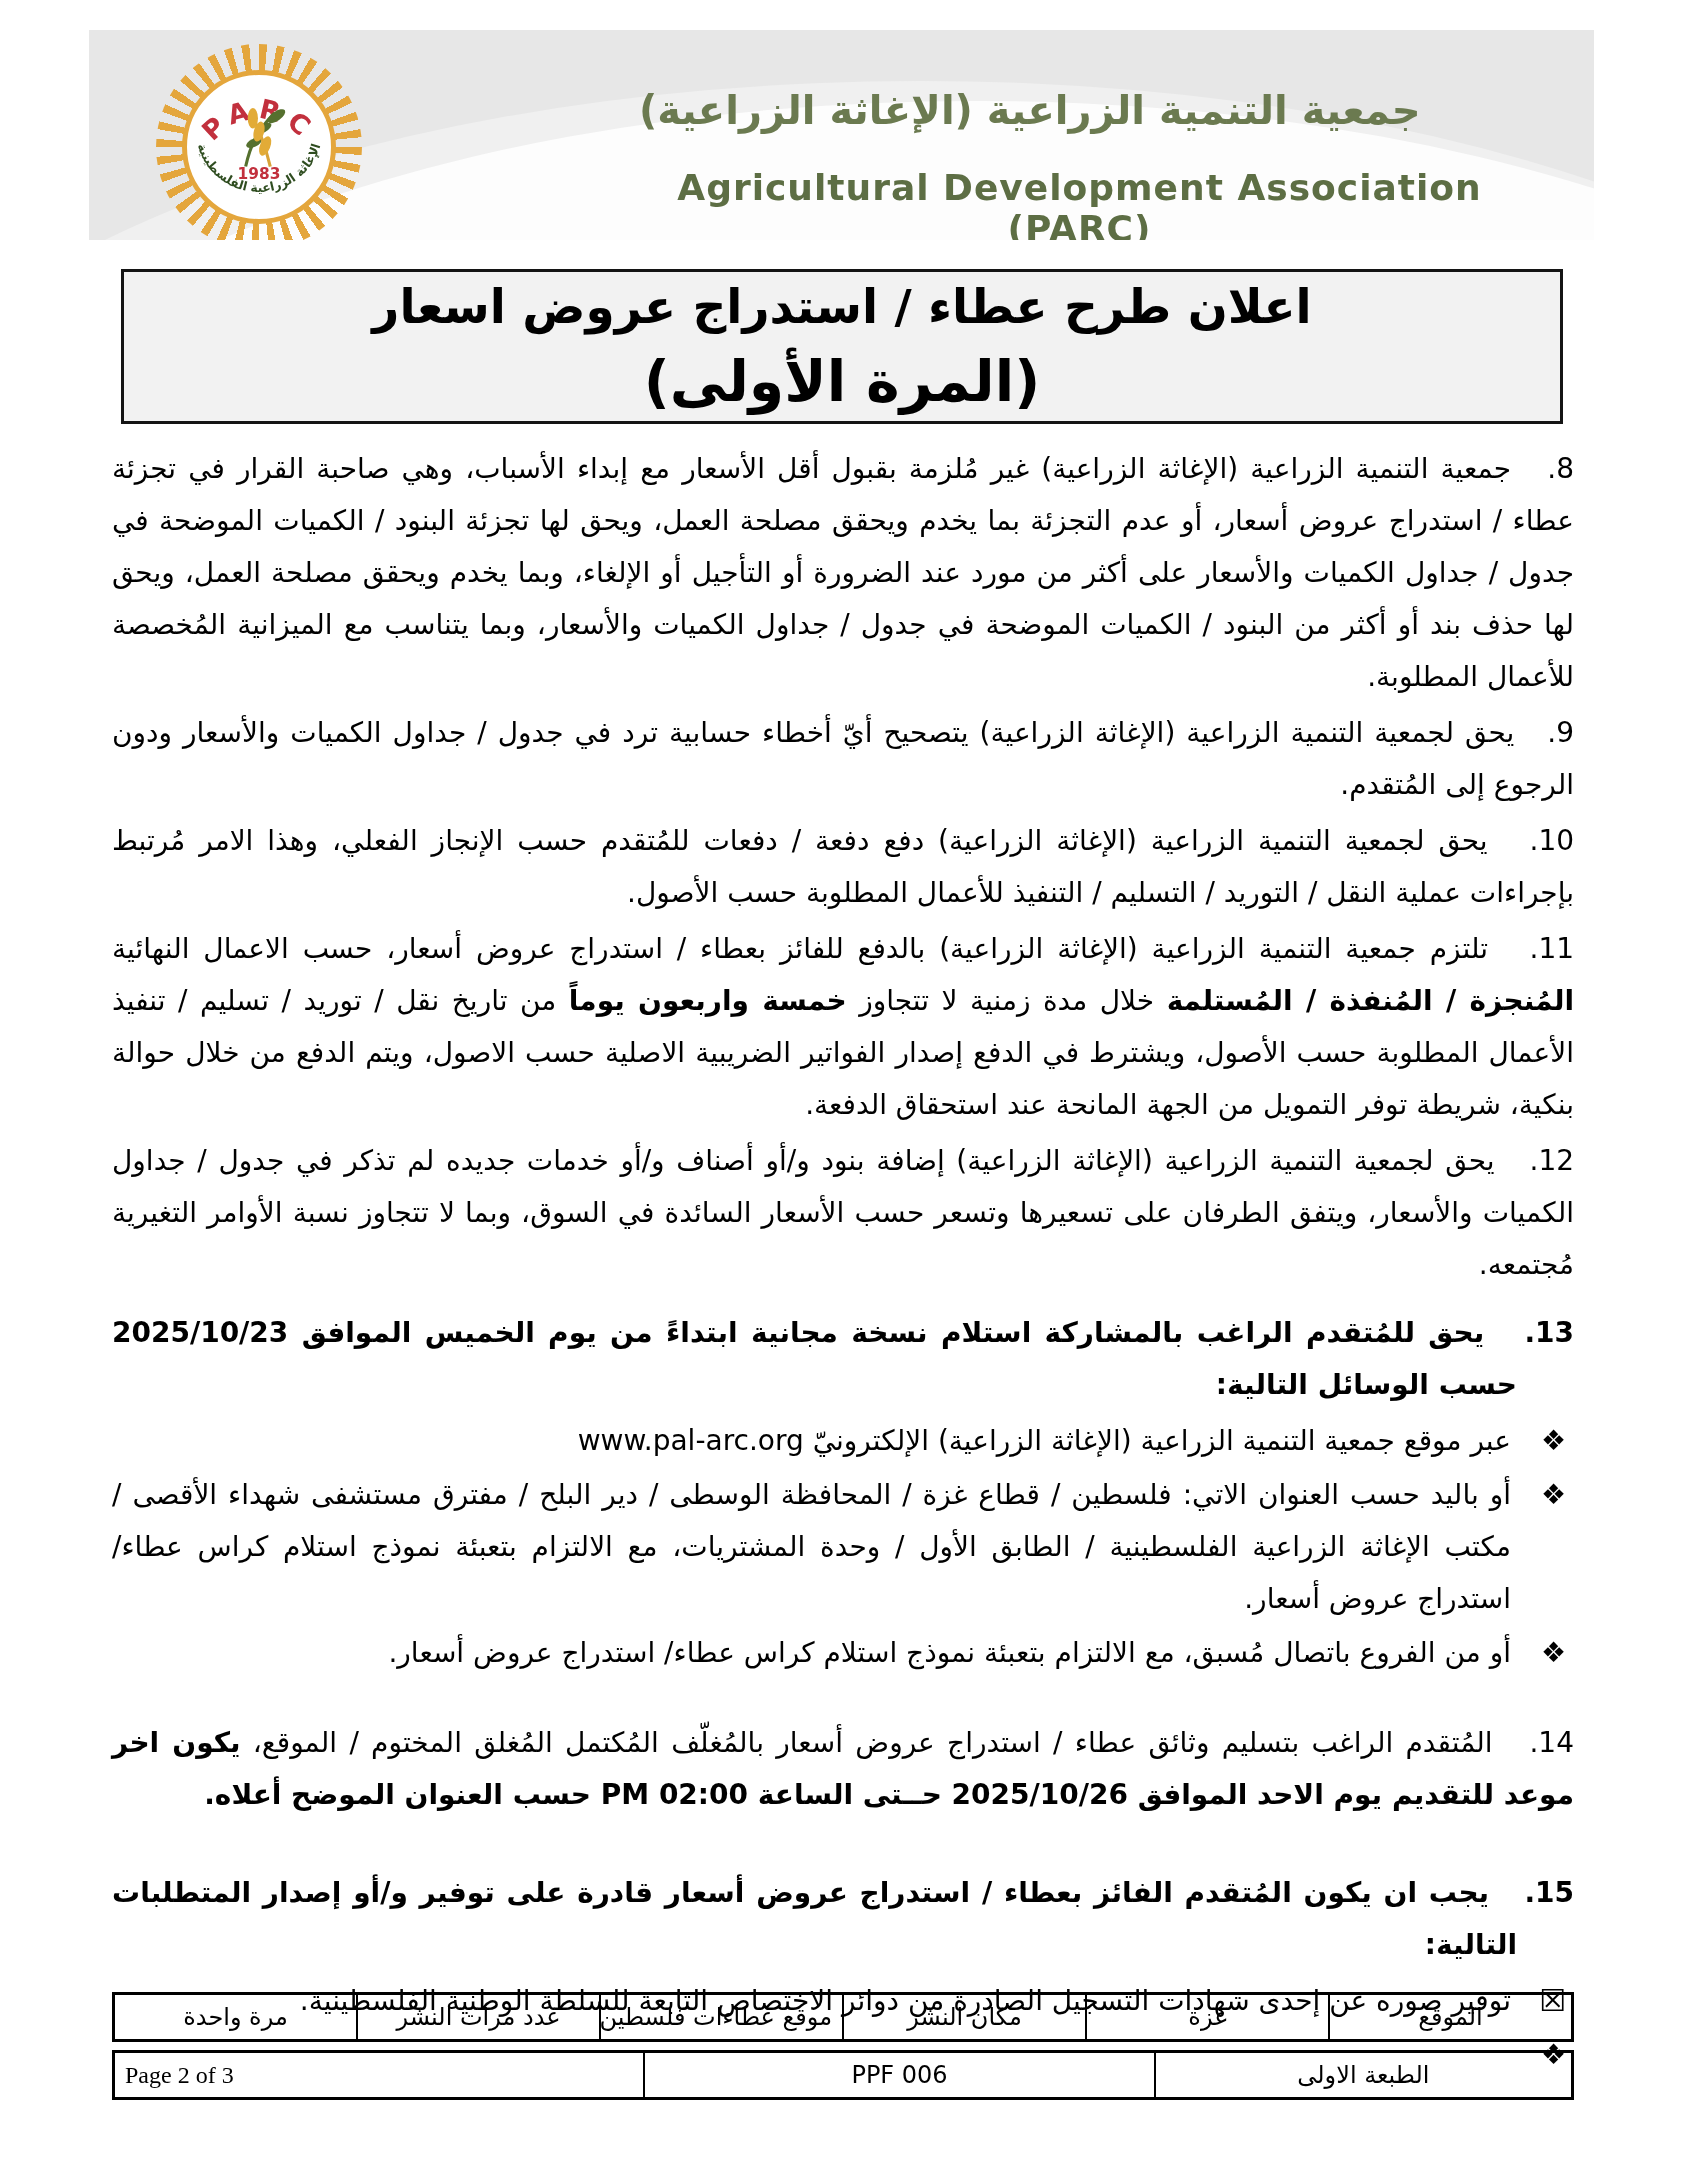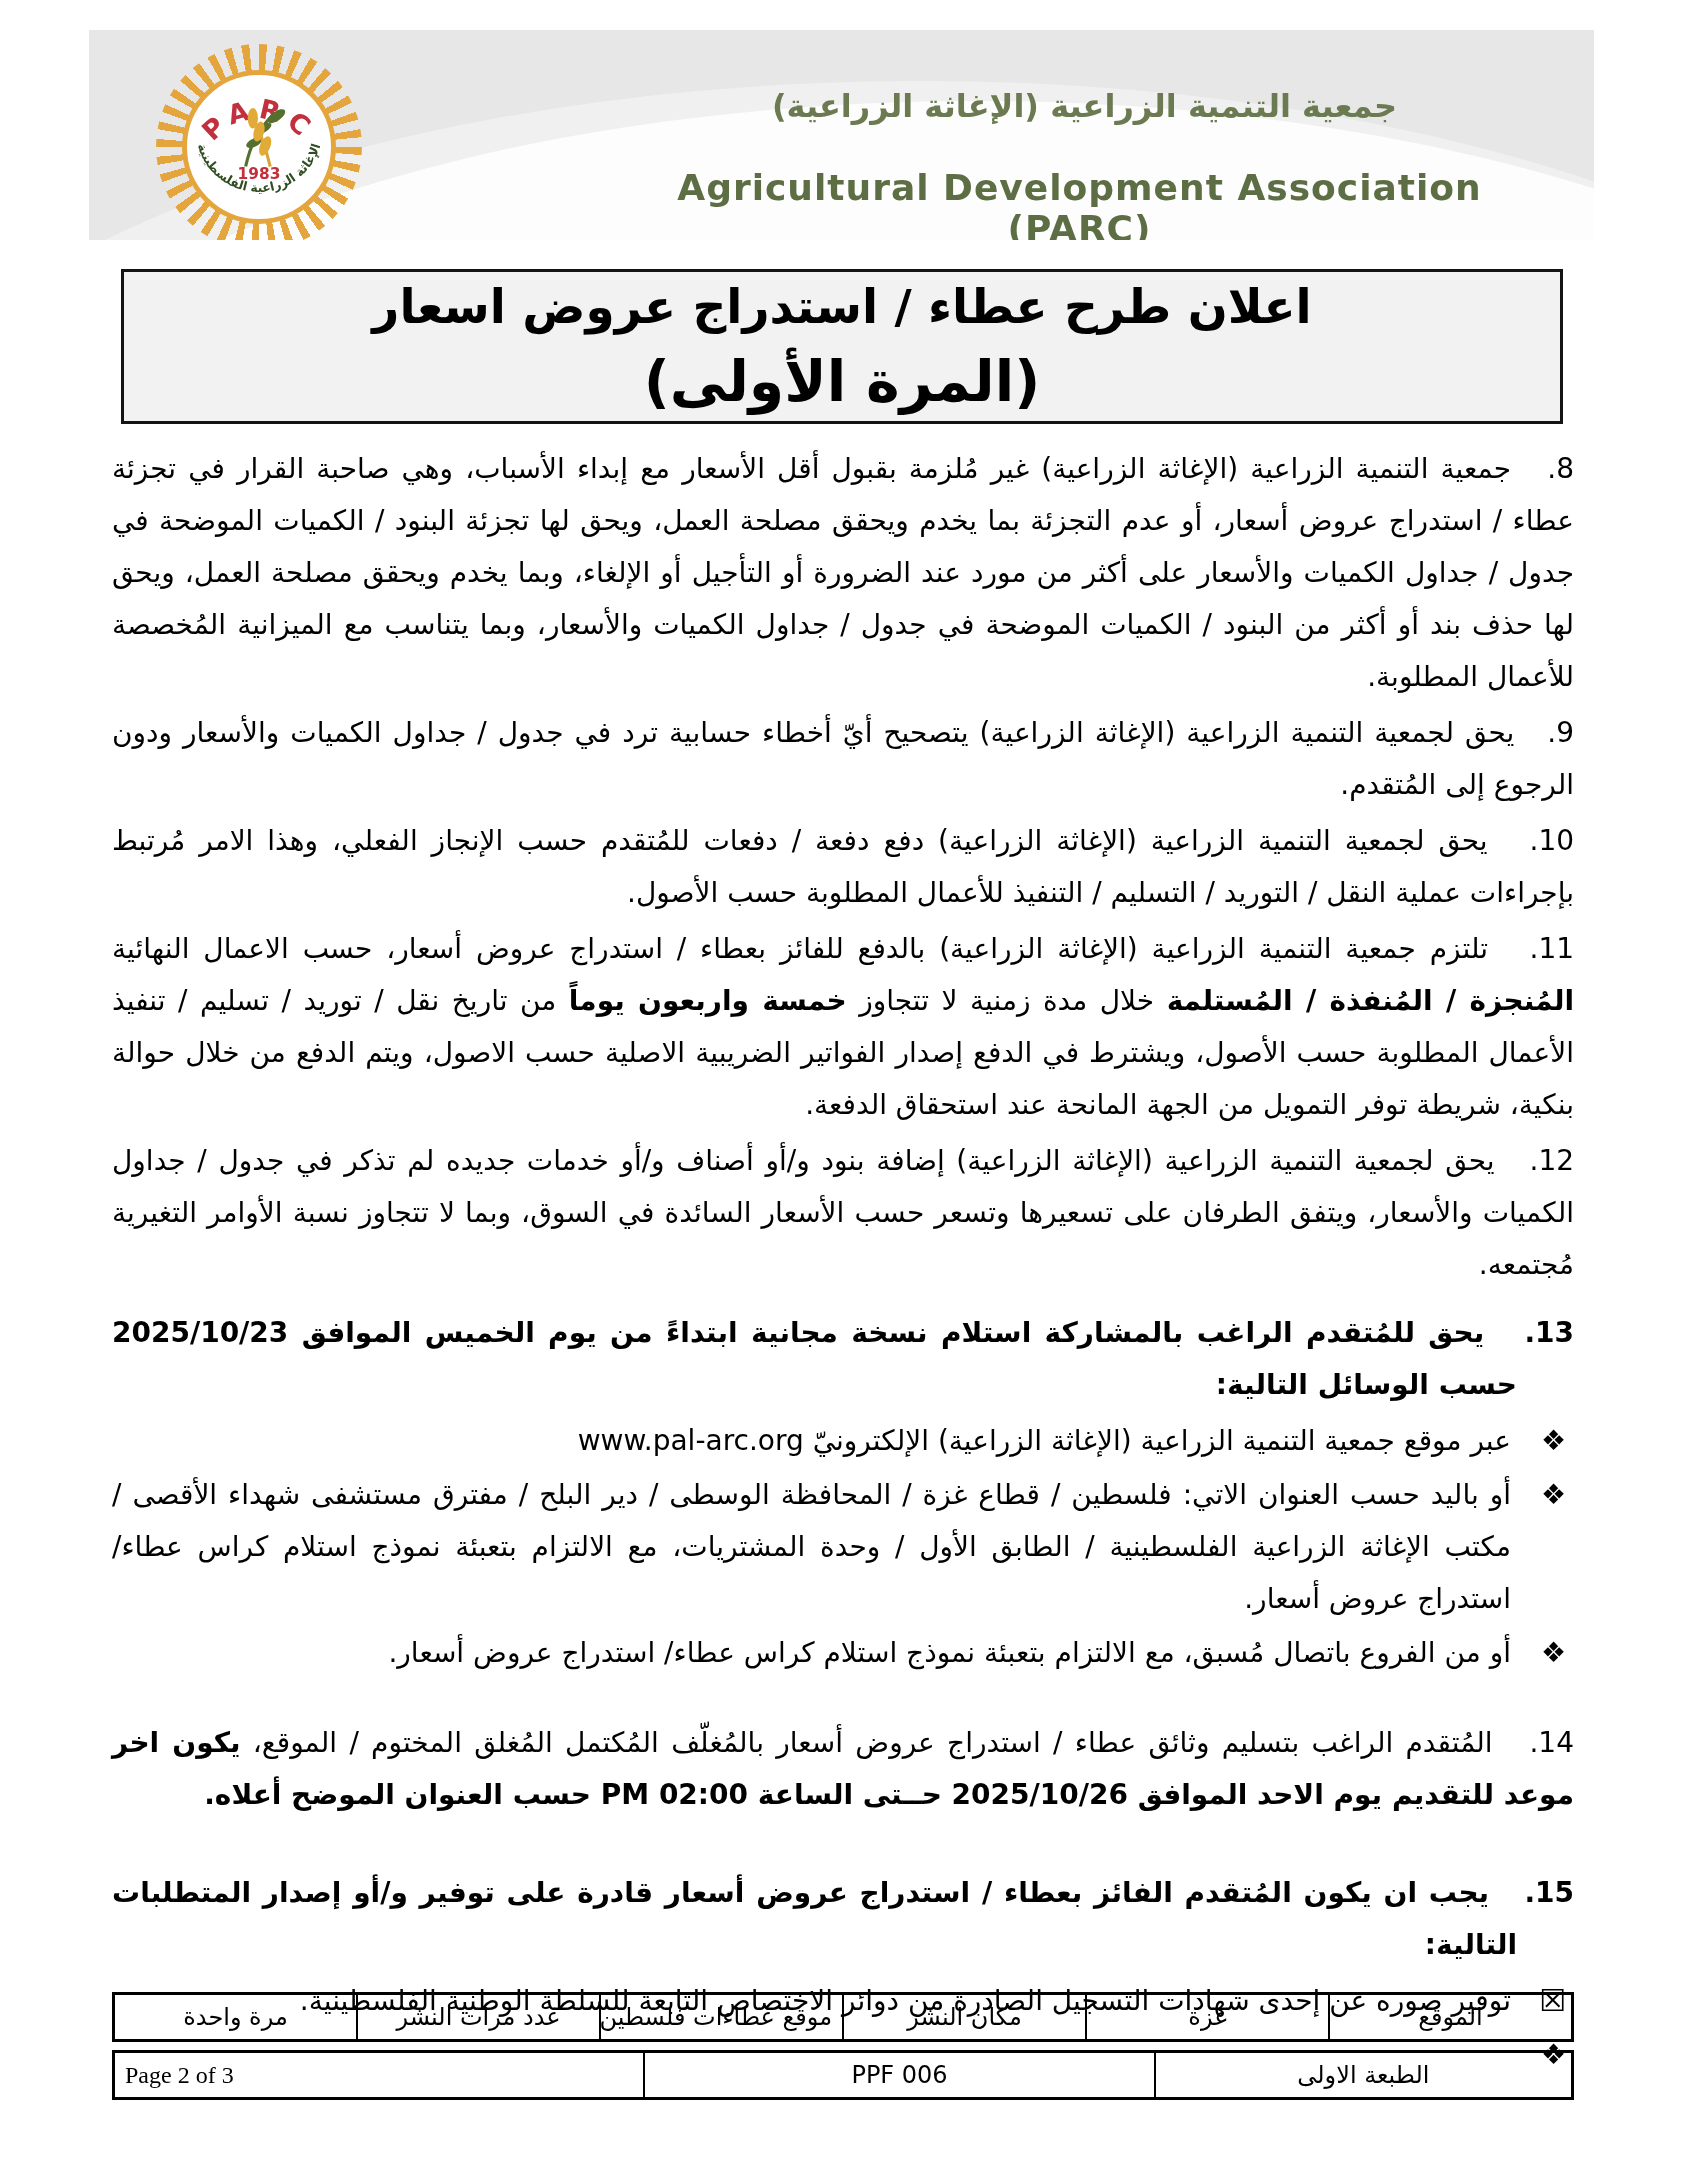--- a/index.html
+++ b/index.html
@@ -17,21 +17,21 @@
   .header .sw1 {
     position:absolute; top:51px; left:-257px; width:2178px; height:941px;
     background:#f0f0f0; border-radius:50%;
   }
   .header .sw2 {
     position:absolute; top:71px; left:-178px; width:2129px; height:941px;
     background:#fdfdfd; border-radius:50%;
   }
   .org-ar {
     position:absolute; right:64px; top:57px; width:891px;
-    text-align:center; font-size:32px; font-weight:bold; color:#6b7a50;
+    text-align:left; font-size:40px; font-weight:bold; color:#6b7a50;
     direction:rtl;
   }
   .org-en {
     position:absolute; right:59px; top:137px; width:911px;
     text-align:center; font-size:36px; font-weight:bold; color:#5d6e44;
     letter-spacing:1px;
   }
 
   
   .logo { position:absolute; left:67px; top:14px; width:206px; height:206px; }

